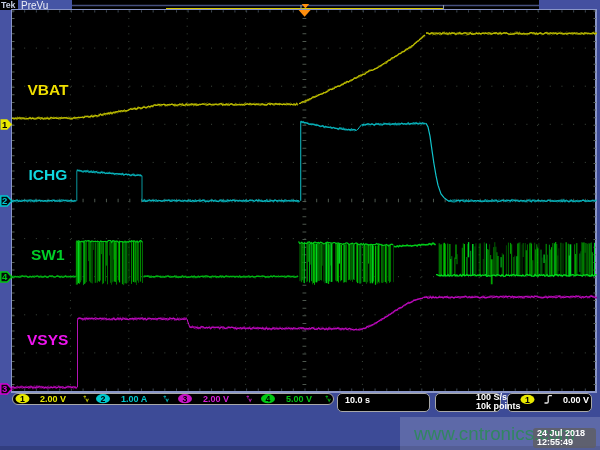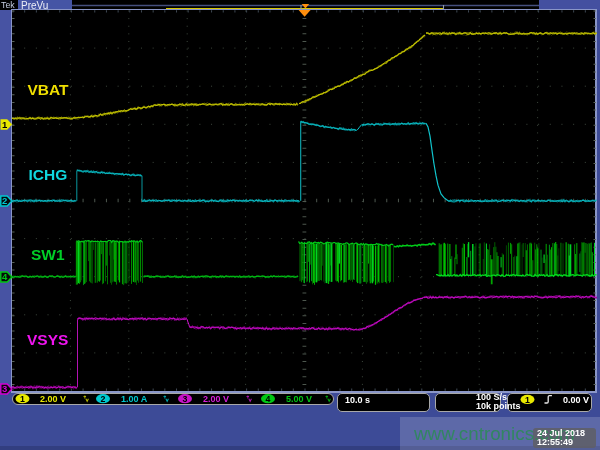--- a/index.html
+++ b/index.html
@@ -12,21 +12,21 @@
 <div class="abs" style="left:539px;top:0;width:61px;height:10px;background:#4450a0;"></div>
 <div class="abs" style="left:0;top:0;width:600px;height:10px;">
 <svg width="600" height="10" viewBox="0 0 600 10">
       <line x1="72" y1="1.5" x2="539" y2="1.5" stroke="#454f7e" stroke-width="1.3"></line>
 <line x1="166" y1="4.8" x2="443" y2="4.8" stroke="#d8c800" stroke-width="1.4"></line>
 <line x1="301" y1="1" x2="301" y2="9" stroke="#9098a8" stroke-width="1.1"></line>
 <line x1="443.5" y1="1" x2="443.5" y2="9" stroke="#9098a8" stroke-width="1.1"></line>
 <path d="M301.6,0 L309.2,0 L305.4,4.6 Z" fill="#ff8f0e"></path>
     </svg>
 </div>
-<div class="abs" style="left:1px;top:0px;color:#c4cce0;font-size:8.8px;font-weight:normal;">Tek</div>
+<div class="abs" style="left:1px;top:0px;color:#c4cce0;font-size:8.8px;font-weight:bold;">Tek</div>
 <div class="abs" style="left:17.5px;top:0;width:54.5px;height:9.5px;background:#4555a5;"></div>
 <div class="abs" style="left:21px;top:0px;color:#eceef6;font-size:10px;font-weight:normal;">PreVu</div>
 
 <div class="abs" style="left:10.5px;top:8.5px;width:586px;height:384px;background:#8a96c8;"></div>
 <div class="abs" style="left:0;top:10px;width:10.5px;height:382px;background:#4753a3;"></div>
 <div class="abs" style="left:12px;top:10px;width:583px;height:381px;background:#000;"></div>
 
 <div class="abs" style="left:0;top:0;width:600px;height:450px;">
 <svg width="600" height="450" viewBox="0 0 600 450">
 <line x1="12.5" y1="48.1" x2="596" y2="48.1" stroke="#3d473d" stroke-width="1" stroke-dasharray="1 10.68"></line>

